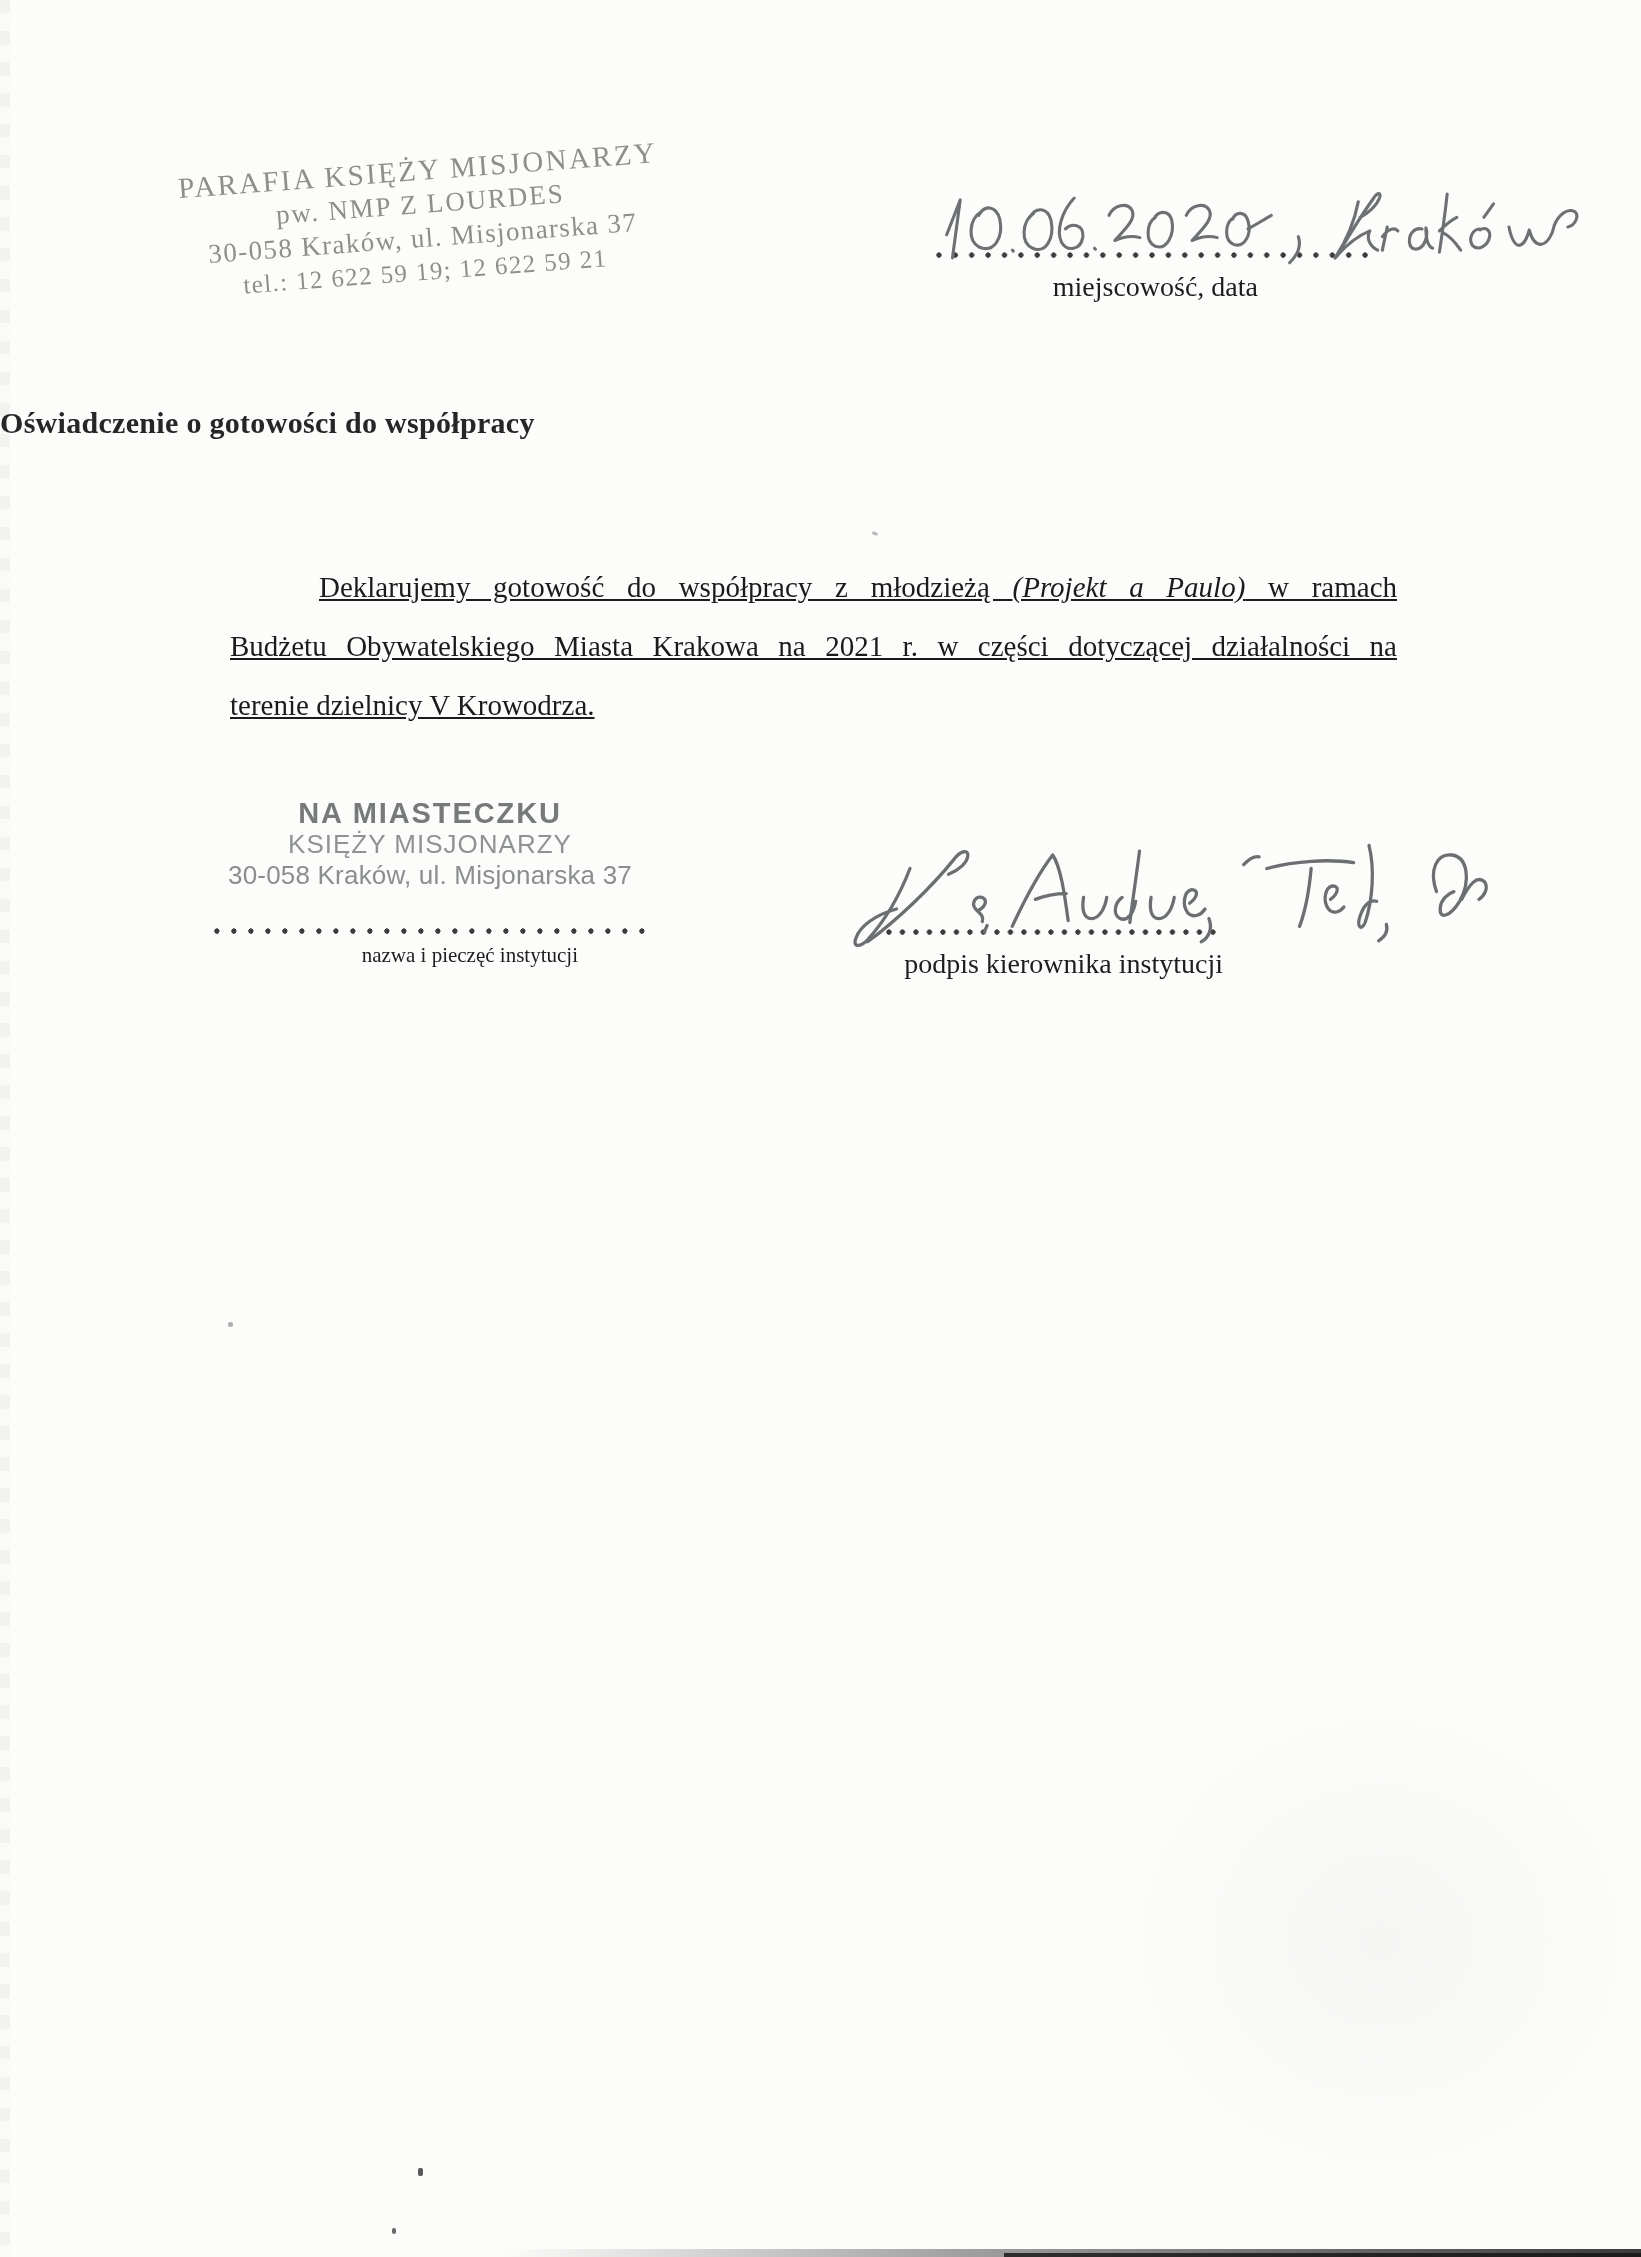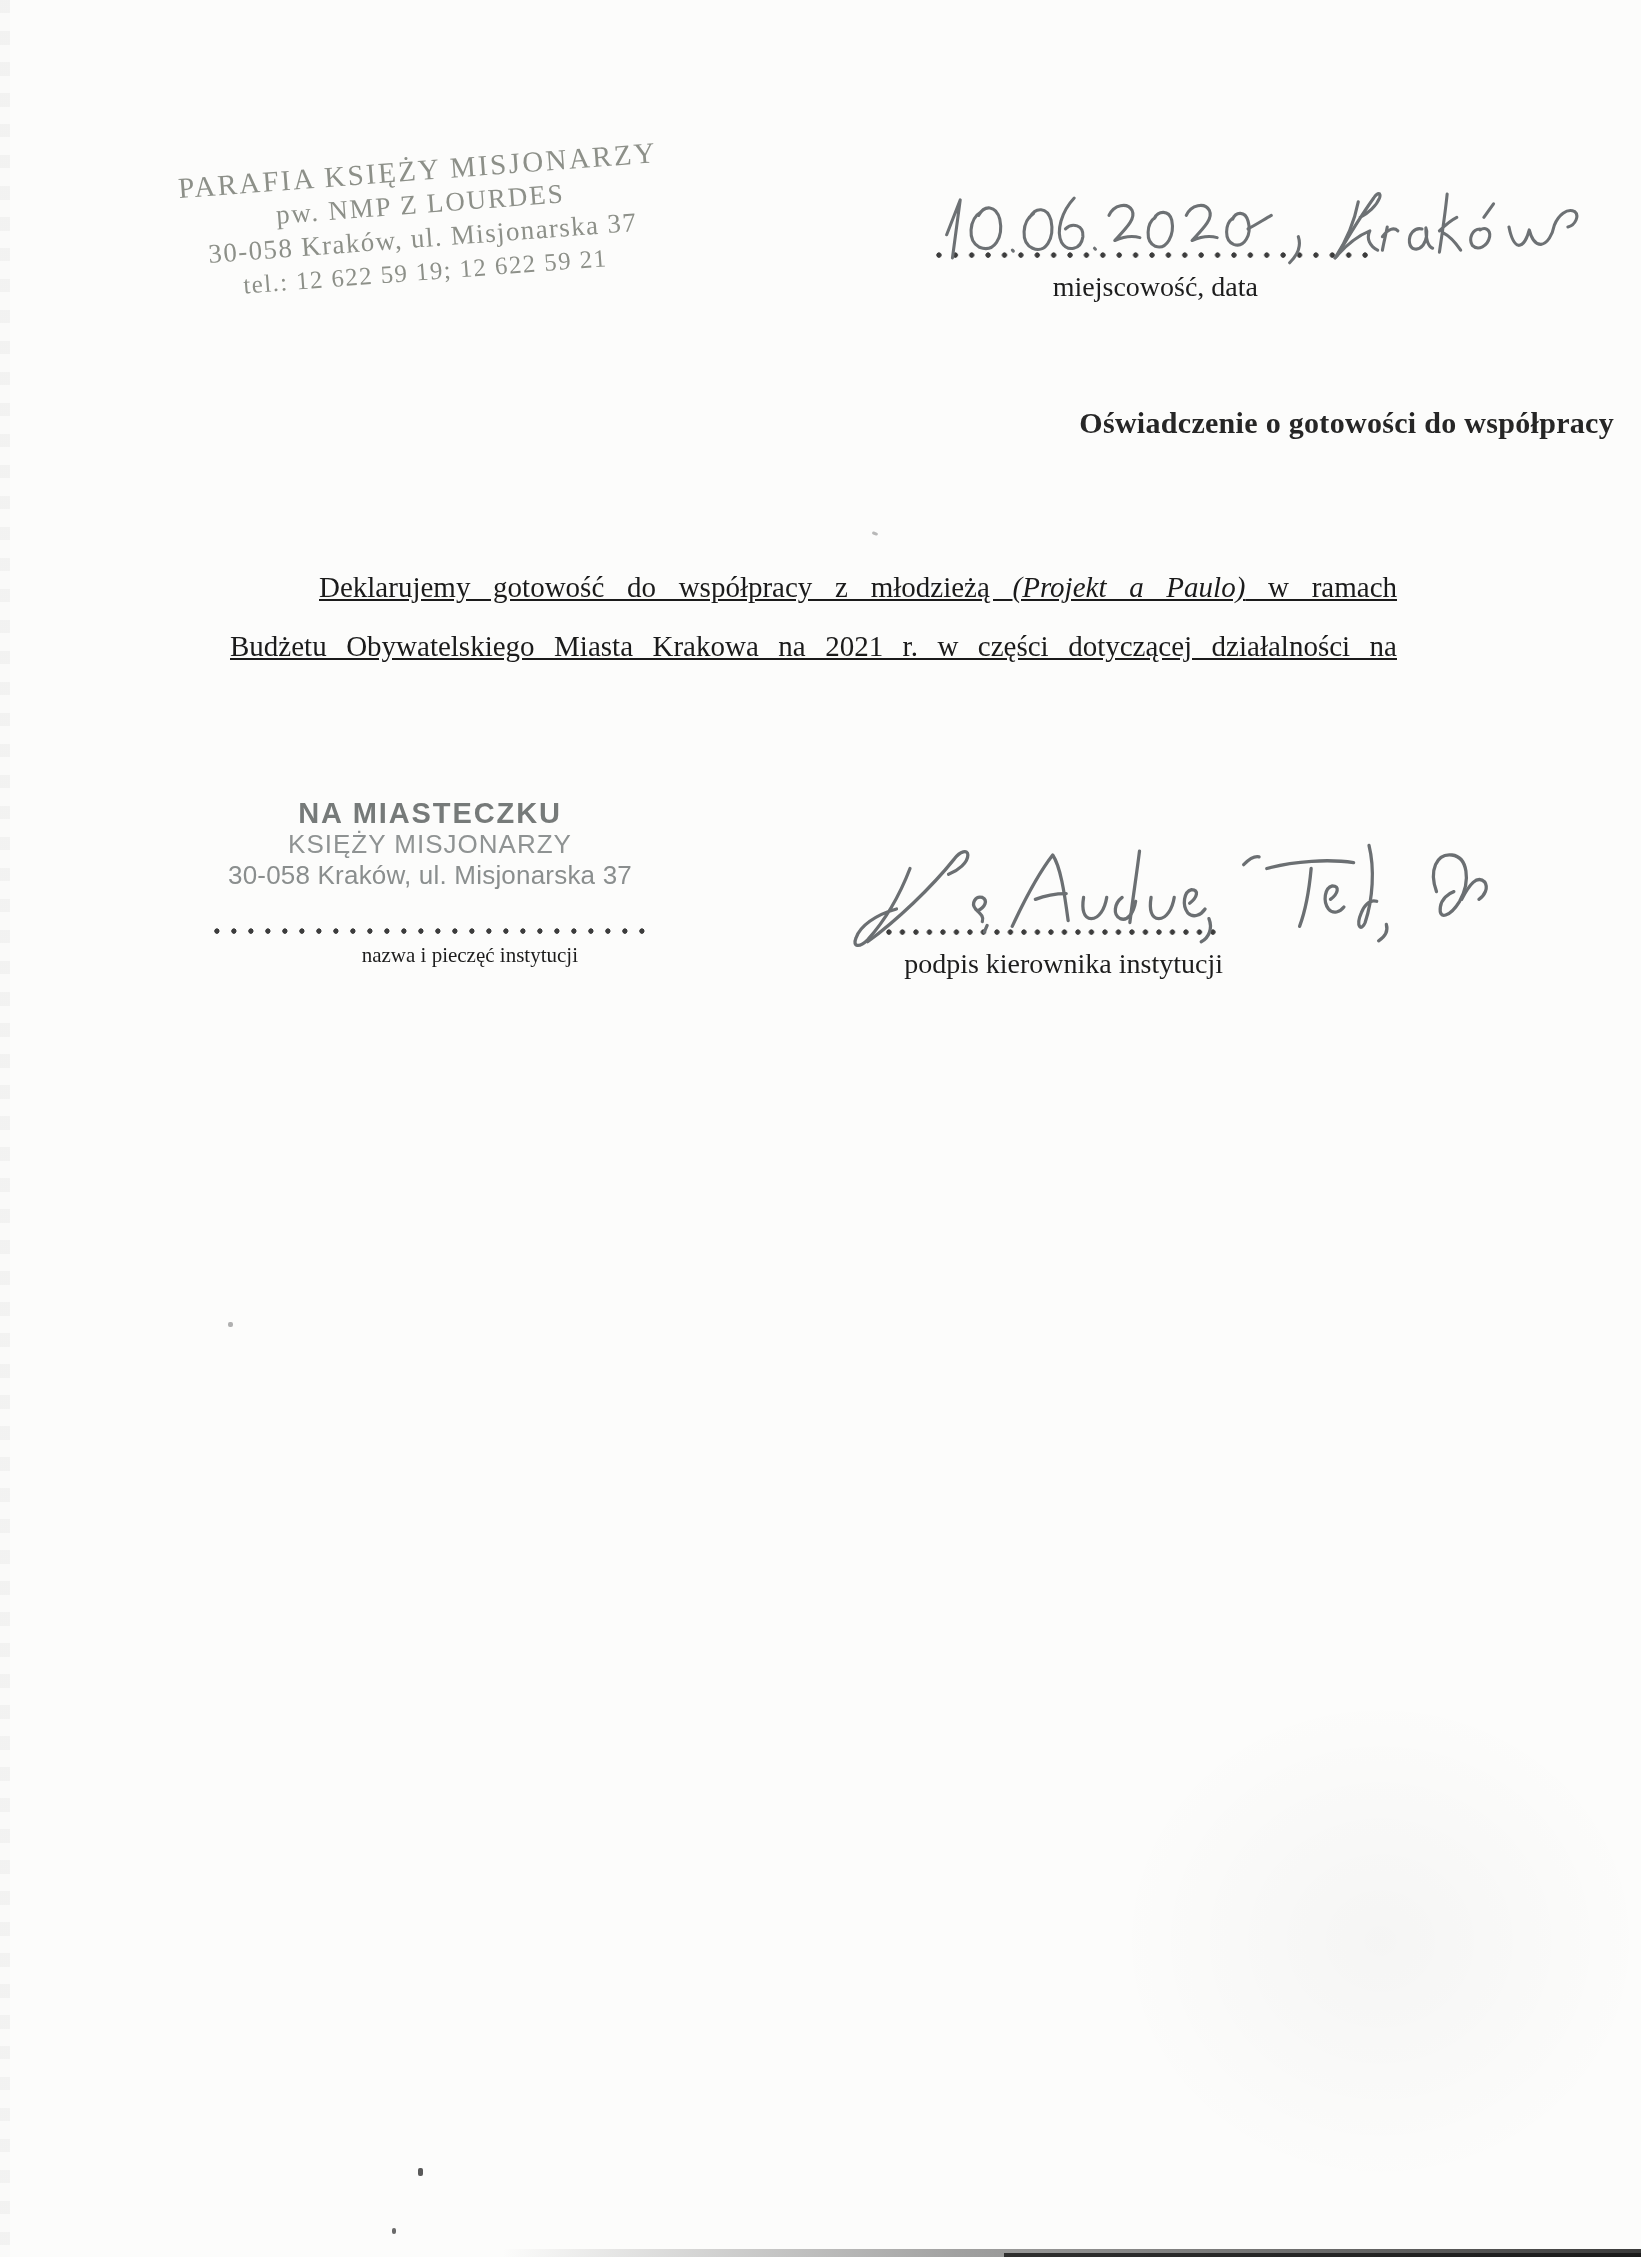--- a/index.html
+++ b/index.html
@@ -37,21 +37,21 @@
   .dot-inst{left:213px;top:927px;width:434px;background-size:17px 7.7px;}
   .dot-sig {left:885px;top:928px;width:332px;background-size:13.5px 7.7px;}
   
   .fieldlabel{position:absolute;text-align:right;color:#1d1d1d;}
   .lbl-date{left:963px;top:271px;width:295px;font-size:28px;}
   .lbl-inst{left:238px;top:943px;width:340px;font-size:21px;}
   .lbl-sig {left:885px;top:948px;width:338px;font-size:28px;}
   
   .doc-title{
     position:absolute;left:0;top:406px;width:1614px;
-    text-align:right;font-size:30px;font-weight:bold;color:#262626;
+    text-align:left;font-size:30px;font-weight:bold;color:#262626;
     letter-spacing:0.3px;
   }
   
   .para{position:absolute;left:230px;top:558px;width:1167px;font-size:29px;color:#1b1b1b;text-decoration:underline;}
   .bline{height:59px;line-height:59px;text-align:justify;text-align-last:justify;white-space:nowrap;}
   .bline.first{padding-left:89px;width:1078px;}
   .bline.last{text-align-last:left;white-space:normal;}
   .it{font-style:italic;}
   .bit{font-style:italic;font-weight:bold;}
   
@@ -122,20 +122,21 @@
     <path d="M592,60 C594,70 597,78 602,79 C607,79 611,71 613,63 C615,71 619,78 625,78 C632,77 637,68 639,58 C643,48 652,40 660,44 C665,48 661,58 653,60"></path>
   </svg>
   <div class="dotline dot-date"></div>
   <div class="fieldlabel lbl-date">miejscowość, data</div>
 
   <div class="doc-title">Oświadczenie o gotowości do współpracy</div>
 
   <div class="para">
     <div class="bline first"><span>Deklarujemy gotowość do współpracy z młodzieżą </span><span class="it">(Projekt a Paulo)</span><span> w ramach</span></div>
     <div class="bline">Budżetu Obywatelskiego Miasta Krakowa na 2021 r. w części dotyczącej działalności na</div>
+    <div class="bline last">terenie dzielnicy V Krowodrza.</div>
   </div>
 
   <div class="stamp-bottom">
     <div class="b1">NA MIASTECZKU</div>
     <div class="b3">KSIĘŻY MISJONARZY</div>
     <div class="b4">30-058 Kraków, ul. Misjonarska 37</div>
   </div>
   <div class="dotline dot-inst"></div>
   <div class="fieldlabel lbl-inst">nazwa i pieczęć instytucji</div>
 

